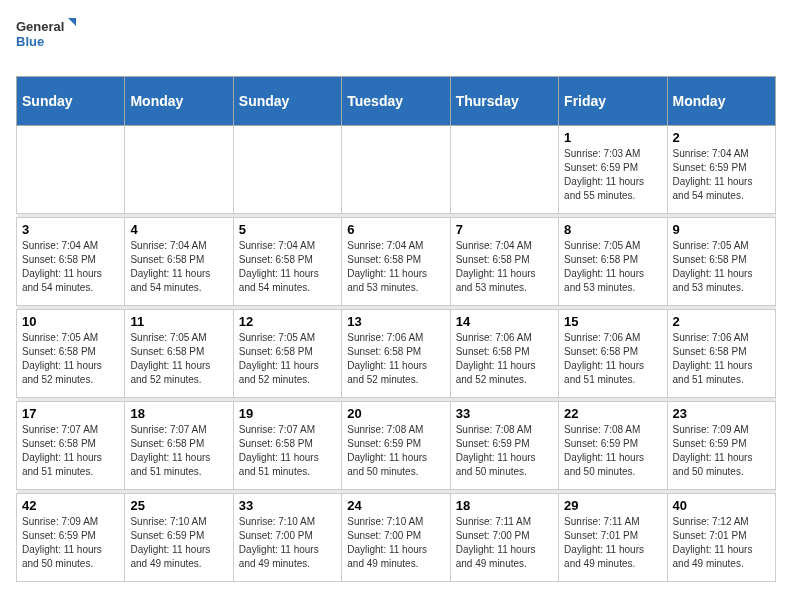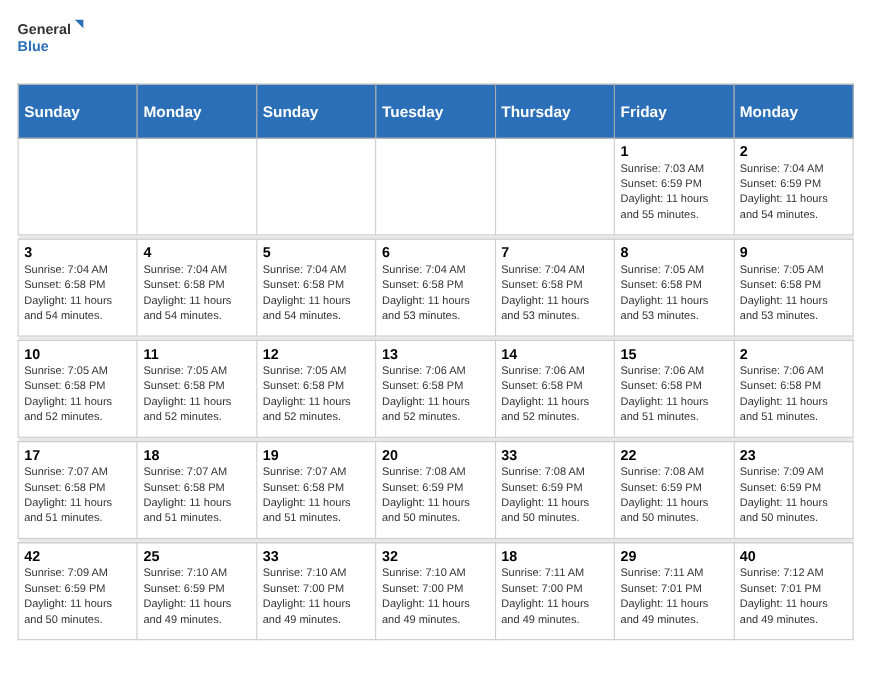--- a/index.html
+++ b/index.html
@@ -254,21 +254,21 @@
         </td>
         <td>
           <span class="day-number">25</span>
           <div class="day-info">Sunrise: 7:10 AM<br>Sunset: 6:59 PM<br>Daylight: 11 hours and 49 minutes.</div>
         </td>
         <td>
           <span class="day-number">33</span>
           <div class="day-info">Sunrise: 7:10 AM<br>Sunset: 7:00 PM<br>Daylight: 11 hours and 49 minutes.</div>
         </td>
         <td>
-          <span class="day-number">32</span>
+          <span class="day-number">24</span>
           <div class="day-info">Sunrise: 7:10 AM<br>Sunset: 7:00 PM<br>Daylight: 11 hours and 49 minutes.</div>
         </td>
         <td>
           <span class="day-number">18</span>
           <div class="day-info">Sunrise: 7:11 AM<br>Sunset: 7:00 PM<br>Daylight: 11 hours and 49 minutes.</div>
         </td>
         <td>
           <span class="day-number">29</span>
           <div class="day-info">Sunrise: 7:11 AM<br>Sunset: 7:01 PM<br>Daylight: 11 hours and 49 minutes.</div>
         </td>

